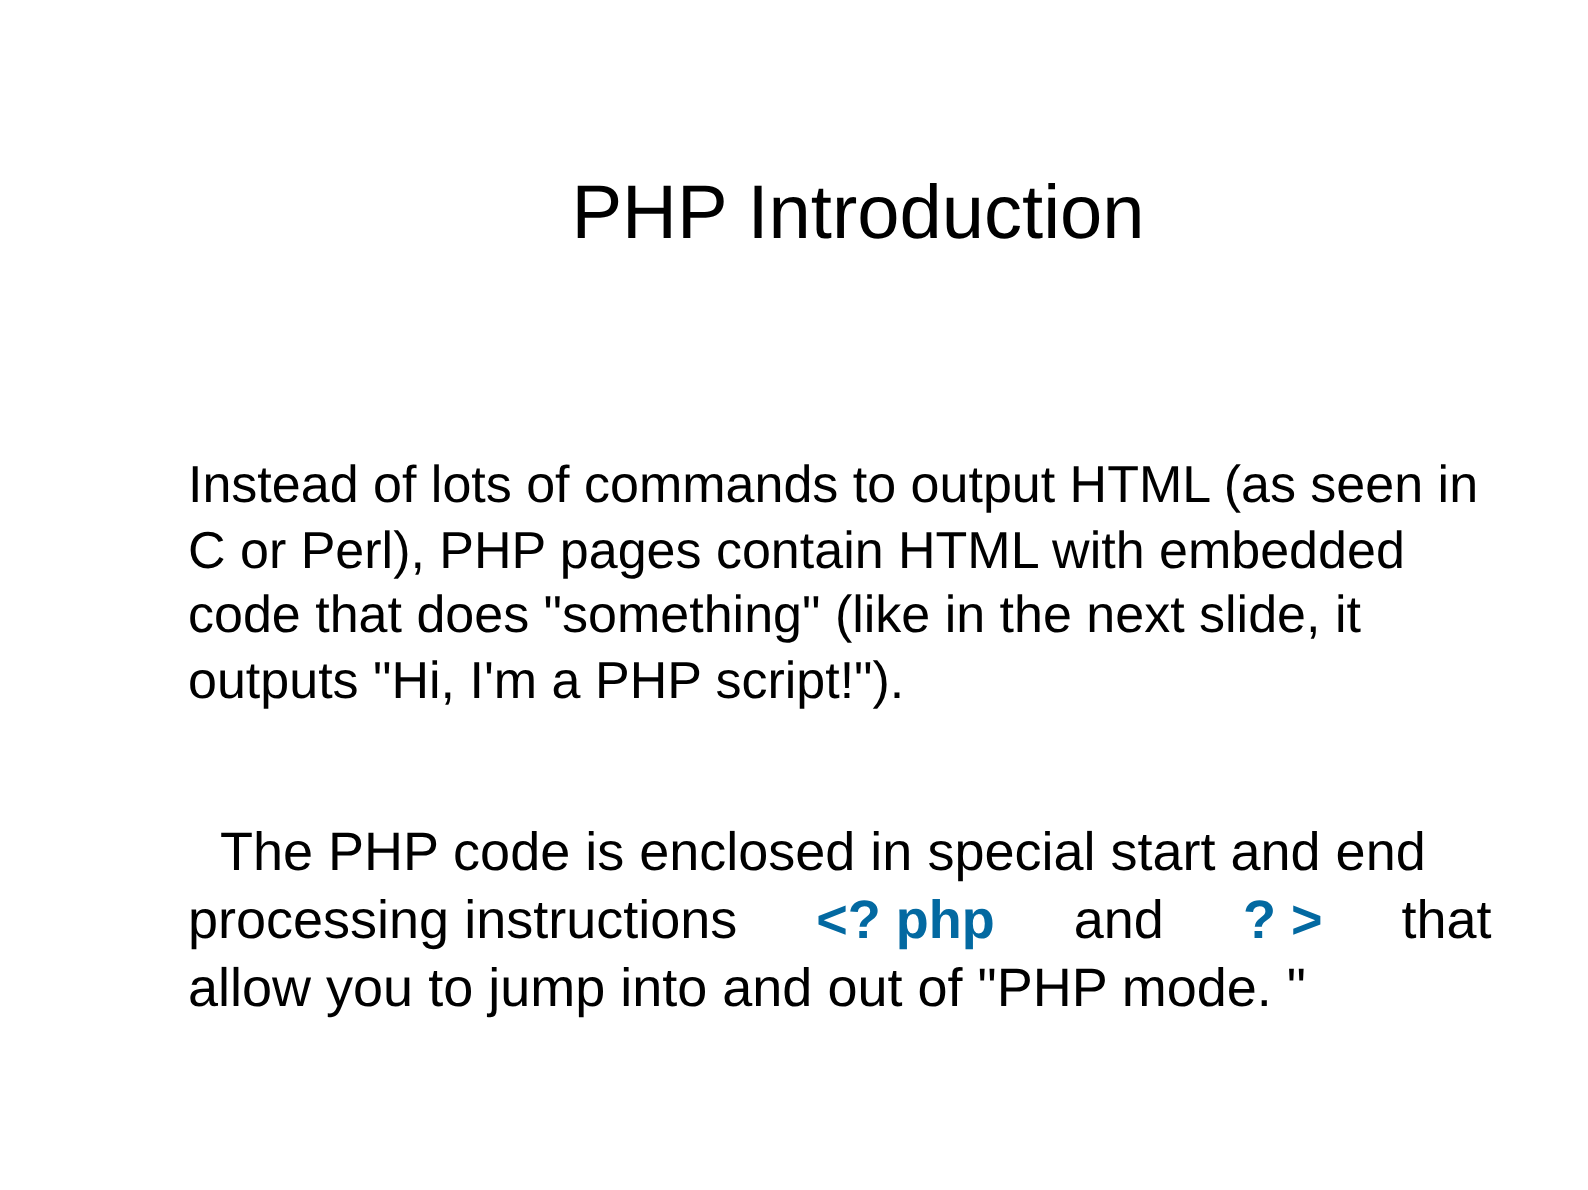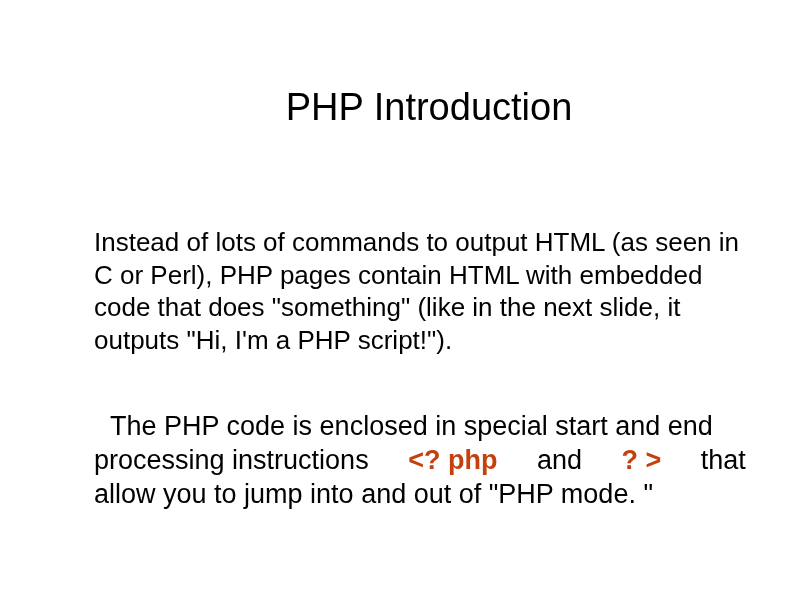--- a/index.html
+++ b/index.html
@@ -34,21 +34,21 @@
     }
     .paragraph-2 {
       position: absolute;
       top: 362px;
       left: 46px;
       right: 60px;
       font-size: 27px;
       line-height: 1.25;
     }
     .green-code {
-      color: #c2410c;
+      color: #0369a1;
       font-weight: bold;
     }
   </style>
 </head>
 <body>
 
 <div class="slide-title">PHP Introduction</div>
 
 <div class="paragraph-1">Instead of lots of commands to output HTML (as seen in C or Perl), PHP pages contain HTML with embedded code that does "something" (like in the next slide, it outputs "Hi, I'm a PHP script!").</div>
 

